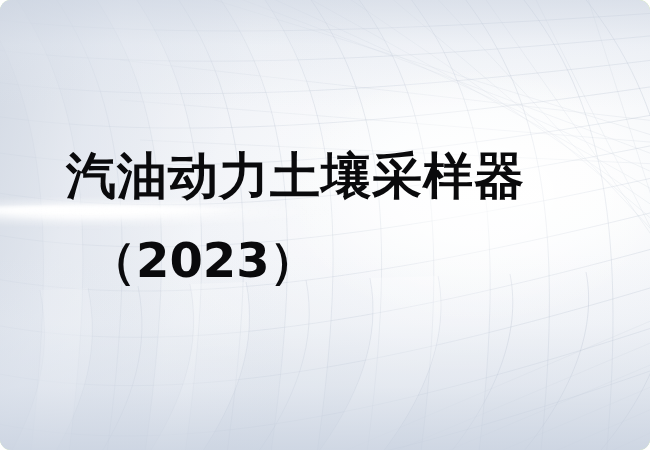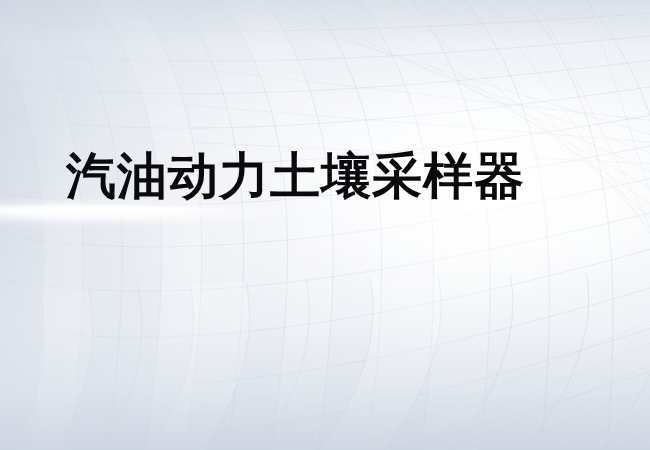--- a/index.html
+++ b/index.html
@@ -8,20 +8,21 @@
     background: #ffffff;
   }
 
   #slide {
     position: relative;
     width: 650px;
     height: 450px;
     overflow: hidden;
     font-family: "Liberation Sans", "DejaVu Sans", sans-serif;
     background: #bef264;
+    border-radius: 11px;
   }
 
   
   .bg-base {
     position: absolute;
     inset: 0;
     background:
       radial-gradient(ellipse 620px 300px at 78% 40%,
             #ffffff 0%, #fbfcfd 22%, #f2f4f8 48%, #e6eaf0 75%, #dfe4ec 100%);
   }
@@ -250,15 +251,16 @@
   <div class="bg-tint-left"></div>
   <div class="bg-tint-bottom"></div>
   <div class="bg-tint-top"></div>
   <div class="glow-right"></div>
 
   <div class="swoosh"></div>
   <div class="swoosh2"></div>
 
   <div class="title-block">
     <div class="title-line-1">汽油动力土壤采样器</div>
+    <div class="title-line-2">（2023）</div>
   </div>
 
 </div>
 
 </body></html>

